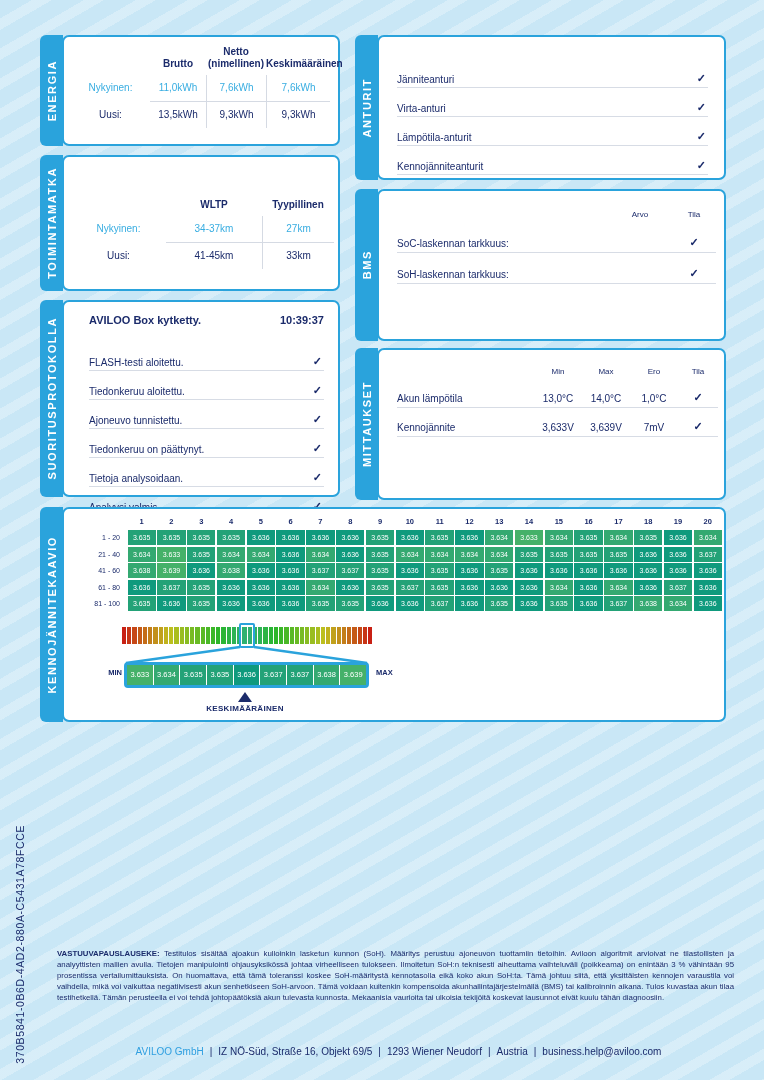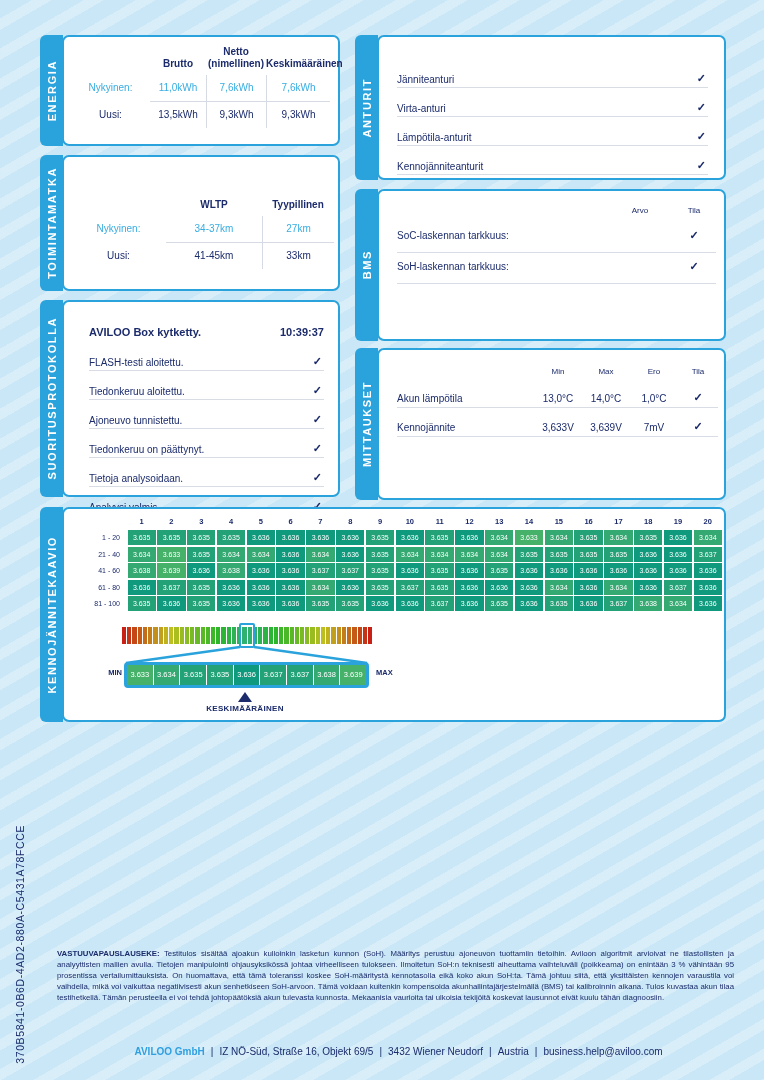--- a/index.html
+++ b/index.html
@@ -20,27 +20,27 @@
   .ehead{font-weight:bold;text-align:center;white-space:pre-line;align-self:end;padding-bottom:5px;line-height:12px;}
   .elbl{text-align:center;padding-right:7px;line-height:26px;}
   .eval{text-align:center;line-height:26px;height:26px;}
   .sep{border-left:1px solid #d5dae3;}
   .hline{border-bottom:1px solid #d5dae3;}
   .cur{color:#38ade1;}
 
   
   .plist{padding:12px 14px 0 25px;font-size:10px;}
   .slist{padding:22px 16px 0 18px;font-size:10px;}
-  .p-head{display:flex;justify-content:space-between;align-items:flex-end;height:24px;padding-bottom:4px;font-weight:bold;font-size:11px;}
+  .p-head{display:flex;justify-content:space-between;align-items:flex-start;height:24px;padding-bottom:4px;font-weight:bold;font-size:11px;}
   .chk-row{display:flex;justify-content:space-between;align-items:flex-end;height:26px;border-bottom:1px solid #d7dce5;padding:0 2px 2px 0;}
   .check{font-weight:bold;font-size:11px;color:#1b2b6b;}
 
   
   .bwrap{padding:10px 8px 0 18px;font-size:10px;}
-  .brow{display:flex;align-items:center;height:27px;border-bottom:1px solid #d7dce5;padding-bottom:3px;}
+  .brow{display:flex;align-items:flex-end;height:27px;border-bottom:1px solid #d7dce5;padding-bottom:3px;}
   .bhdr{border-bottom:none;height:18px;font-size:8px;}
   .bl{flex:1;}
   .ca{width:64px;text-align:center;}
   .ct{width:44px;text-align:center;}
   .bhdr .ca,.bhdr .ct{font-size:8px;}
 
   
   .mwrap{padding:10px 6px 0 18px;font-size:10px;}
   .mrow{display:flex;align-items:flex-end;height:25px;border-bottom:1px solid #d7dce5;padding-bottom:3px;}
   .mhdr{border-bottom:none;height:16px;font-size:8px;}
@@ -67,21 +67,21 @@
   .minmax{position:absolute;top:49px;font-size:7.5px;font-weight:bold;}
   .minlbl{left:18px;width:28px;text-align:right;}
   .maxlbl{left:300px;}
   .avg-arrow{position:absolute;left:162px;top:73px;width:0;height:0;border-left:7px solid transparent;border-right:7px solid transparent;border-bottom:10px solid #1b2b6b;}
   .avg-lbl{position:absolute;left:99px;top:85px;width:140px;text-align:center;font-size:8px;font-weight:bold;letter-spacing:0.3px;}
 
   
   .notes{position:absolute;left:57px;right:30px;top:948px;font-size:7.8px;line-height:11px;text-align:justify;}
   .notes p{margin:0 0 9px 0;}
   .footer-line{position:absolute;left:0;right:0;top:1046px;text-align:center;font-size:10px;}
-  .fbrand{color:#2f9fe0;font-weight:bold;margin-left:33px;}
+  .fbrand{color:#2f9fe0;font-weight:normal;margin-left:33px;}
   .fsep{padding:0 6px;}
   .doc-id{position:absolute;left:14px;bottom:16px;writing-mode:vertical-rl;transform:rotate(180deg);
           font-size:10.5px;letter-spacing:0.6px;color:#1b2b6b;}
 </style>
 </head>
 <body>
 
 <section class="panel" style="left:62px;top:35px;width:278px;height:111px;">
   <div class="tab">
       <span>ENERGIA</span>
@@ -459,15 +459,15 @@
       <div class="avg-arrow"></div>
       <div class="avg-lbl">KESKIMÄÄRÄINEN</div>
     </div>
   </div>
 </section>
 
 <div class="notes">
   <p><b>VASTUUVAPAUSLAUSEKE:</b> <span>Testitulos sisältää ajoakun kulloinkin lasketun kunnon (SoH). Määritys perustuu ajoneuvon tuottamiin tietoihin. Aviloon algoritmit arvioivat ne tilastollisten ja analyyttisten mallien avulla. Tietojen manipulointi ohjausyksikössä johtaa virheelliseen tulokseen. Ilmoitetun SoH:n teknisesti aiheuttama vaihteluväli (poikkeama) on enintään 3 % vähintään 95 prosentissa vertailumittauksista. On huomattava, että tämä toleranssi koskee SoH-määritystä kennotasolla eikä koko akun SoH:ta. Tämä johtuu siitä, että yksittäisten kennojen varaustila voi vaihdella, mikä voi vaikuttaa negatiivisesti akun senhetkiseen SoH-arvoon. Tämä voidaan kuitenkin kompensoida akunhallintajärjestelmällä (BMS) tai kalibroinnin aikana. Tulos kuvastaa akun tilaa testihetkellä. Tämän perusteella ei voi tehdä johtopäätöksiä akun tulevasta kunnosta. Mekaanisia vaurioita tai ulkoisia tekijöitä koskevat lausunnot eivät kuulu tähän diagnoosiin.</span></p>
 </div>
 
-<div class="footer-line"><span class="fbrand">AVILOO GmbH</span><span class="fsep">|</span><span class="">IZ NÖ-Süd, Straße 16, Objekt 69/5</span><span class="fsep">|</span><span class="">3432 Wiener Neudorf</span><span class="fsep">|</span><span class="">Austria</span><span class="fsep">|</span><span class="">business.help@aviloo.com</span></div>
+<div class="footer-line"><span class="fbrand">AVILOO GmbH</span><span class="fsep">|</span><span class="">IZ NÖ-Süd, Straße 16, Objekt 69/5</span><span class="fsep">|</span><span class="">1293 Wiener Neudorf</span><span class="fsep">|</span><span class="">Austria</span><span class="fsep">|</span><span class="">business.help@aviloo.com</span></div>
 
 <div class="doc-id">370B5841-0B6D-4AD2-880A-C5431A78FCCE</div>
 
 </body></html>

